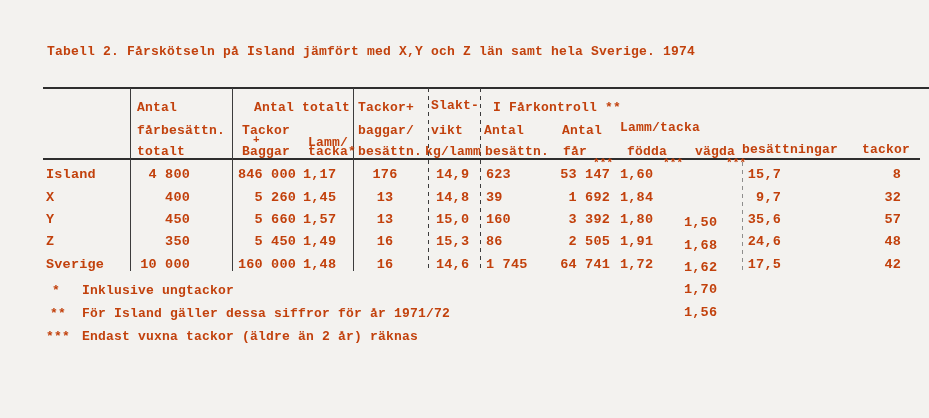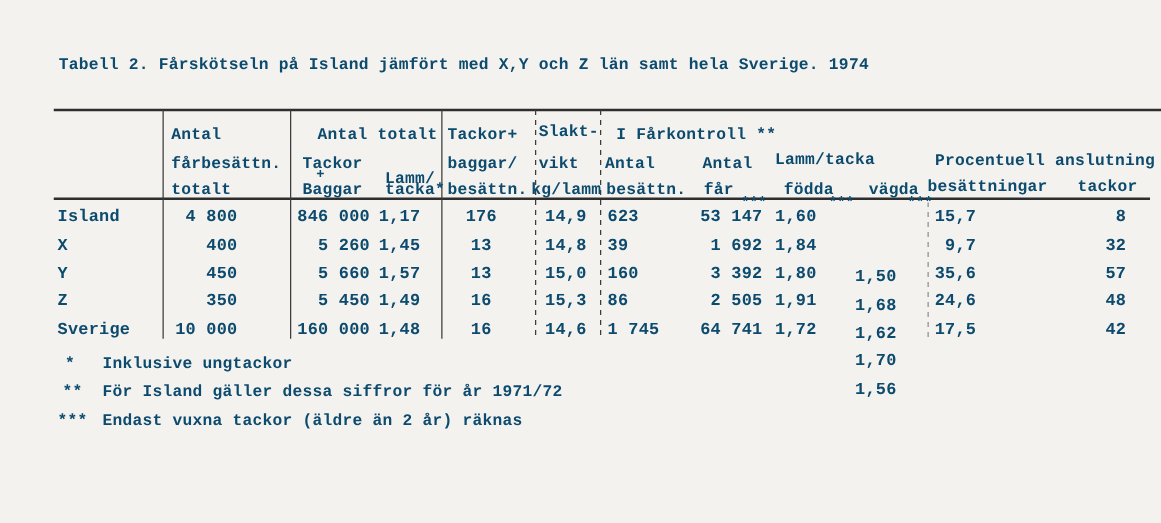--- a/index.html
+++ b/index.html
@@ -1,20 +1,20 @@
 <!DOCTYPE html>
 <html><head>
 <meta charset="utf-8">
 <style>
   html,body{margin:0;padding:0;background:#e8e7e4;}
   #page{
     position:relative;width:929px;height:418px;overflow:hidden;
     background:#f3f2ef;
     font-family:"Liberation Mono","DejaVu Sans Mono",monospace;
-    color:#0c4a6e;
+    color:#c2410c;
   }
   .txt{position:absolute;font-size:13px;line-height:15px;font-weight:700;white-space:pre;letter-spacing:.2px;}
   .small{font-size:11px;line-height:12px;}
   .hline{position:absolute;height:2px;background:#2e2e2e;}
   .vline{position:absolute;width:1px;background:#3c3c3c;}
   .vline.dashed{background:repeating-linear-gradient(to bottom,#3c3c3c 0 4px,rgba(0,0,0,0) 4px 8px);}
   .vline.faint{opacity:.55;}
   .row{position:absolute;left:0;width:929px;height:18px;padding-left:40px;}
   .cell{position:absolute;top:0;font-size:13.5px;line-height:16px;font-weight:700;white-space:pre;letter-spacing:.2px;}
   
@@ -72,21 +72,20 @@
   <div class="txt" style="left:485px;top:144px;">besättn.</div>
   <div class="txt" style="left:562px;top:123px;">Antal</div>
   <div class="txt" style="left:563px;top:144px;">får</div>
   <div class="txt" style="left:620px;top:120px;">Lamm/tacka</div>
   <div class="txt" style="left:627px;top:144px;">födda</div>
   <div class="txt" style="left:695px;top:144px;">vägda</div>
   <div class="txt small" style="left:593px;top:157px;">***</div>
   <div class="txt small" style="left:663px;top:157px;">***</div>
   <div class="txt small" style="left:726px;top:157px;">***</div>
 
-  <div class="txt" style="left:748px;top:121px;">Procentuell anslutning</div>
   <div class="txt" style="left:742px;top:142px;">besättningar</div>
   <div class="txt" style="left:862px;top:142px;">tackor</div>
 
   <div class="row" style="top:167px;">
     <span class="cell lab">Island</span>
     <span class="cell c1">4 800</span>
     <span class="cell c2">846 000</span>
     <span class="cell c3">1,17</span>
     <span class="cell c4">176</span>
     <span class="cell c5">14,9</span>

